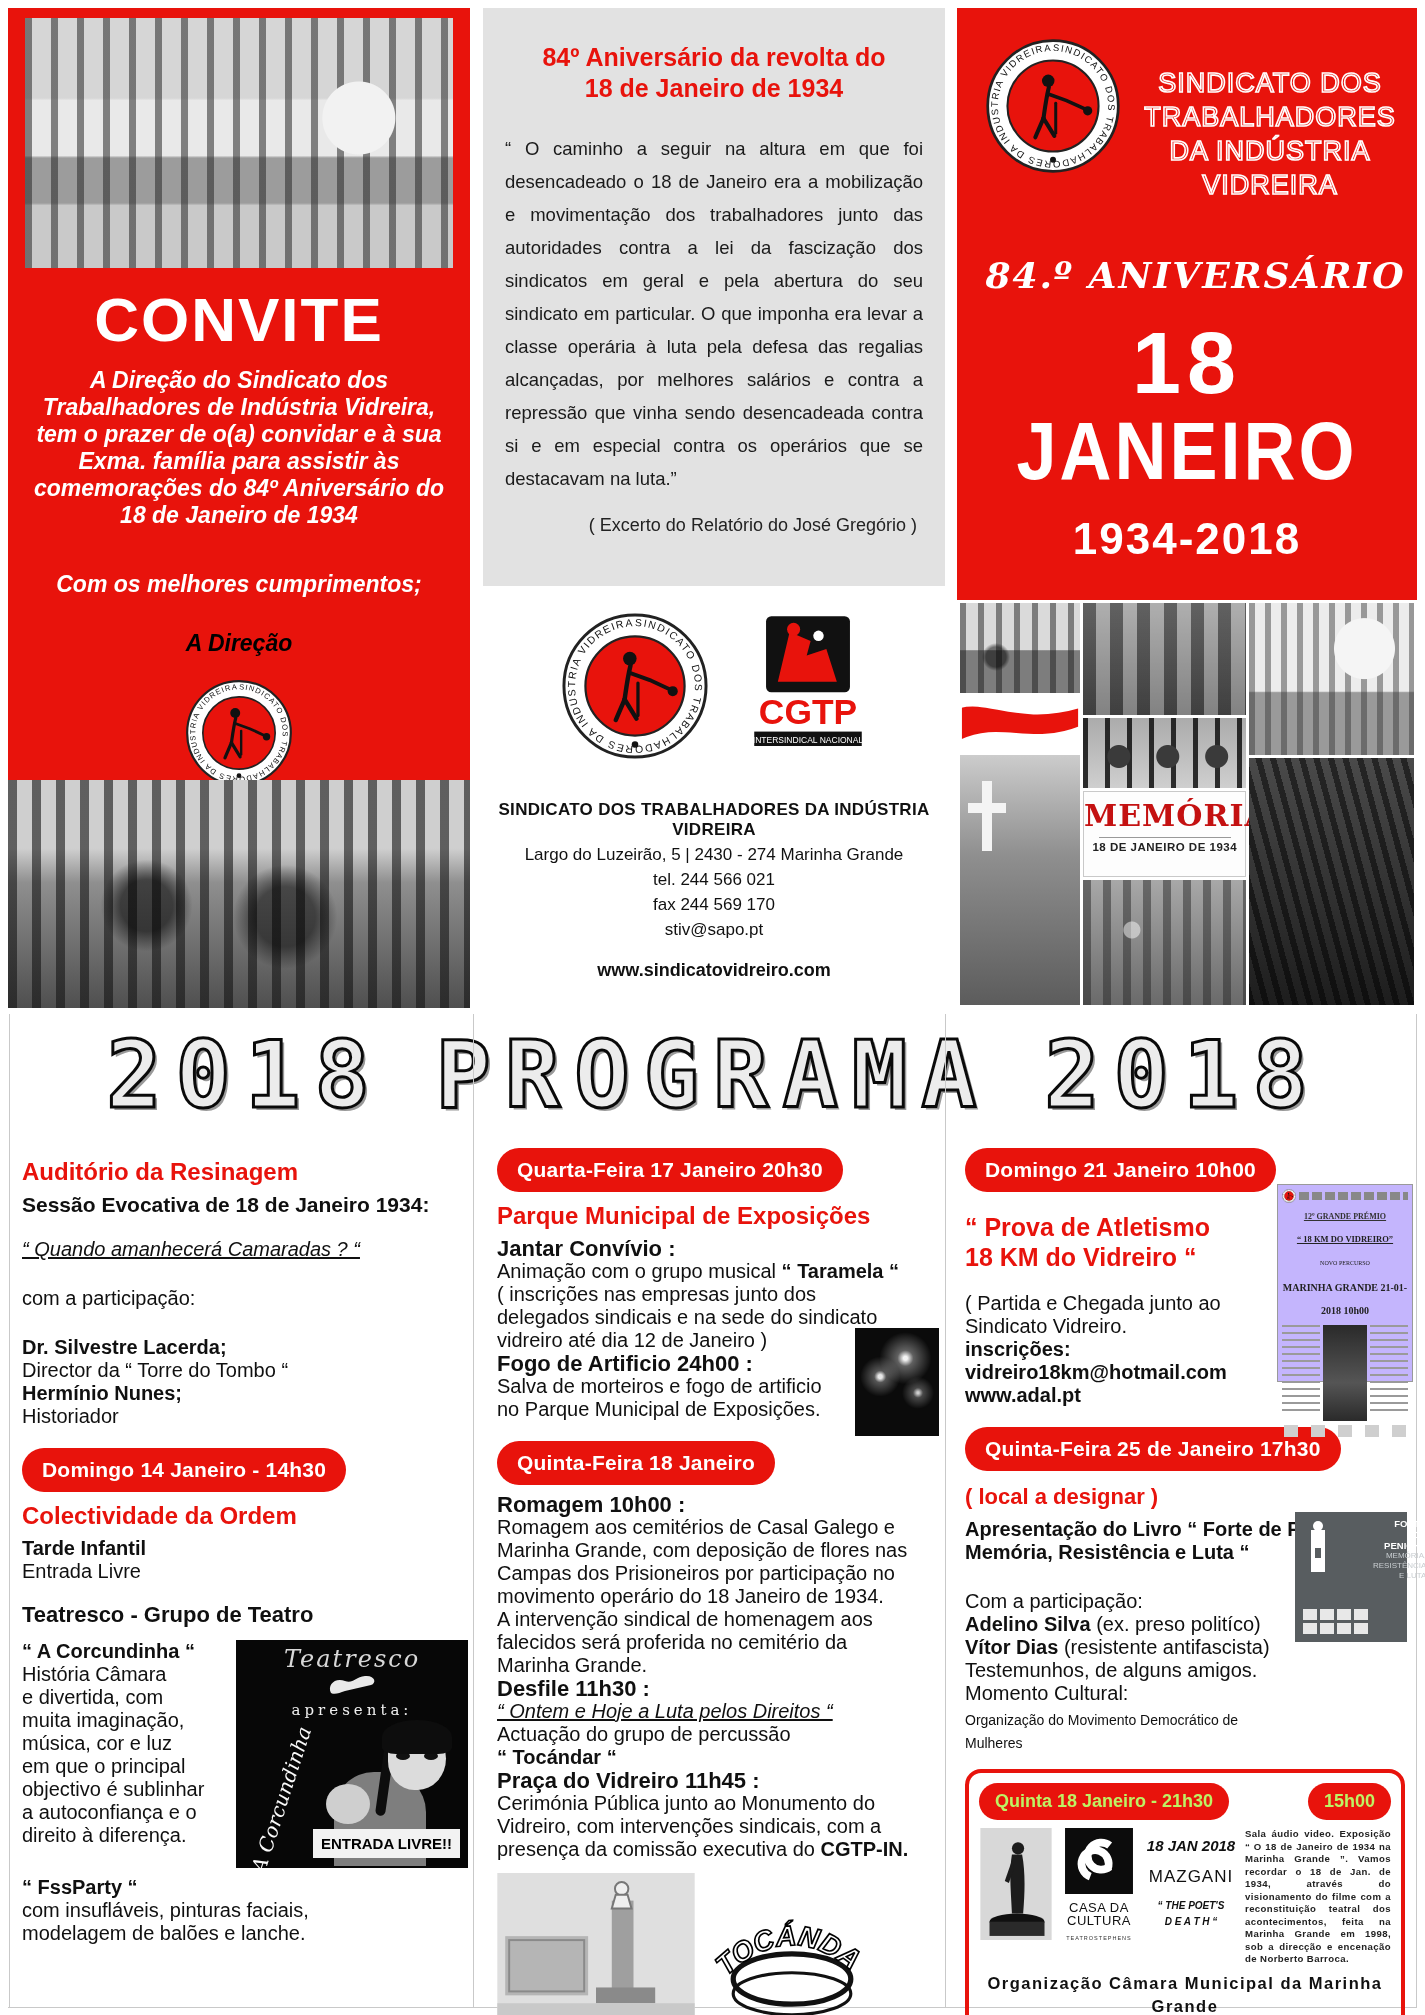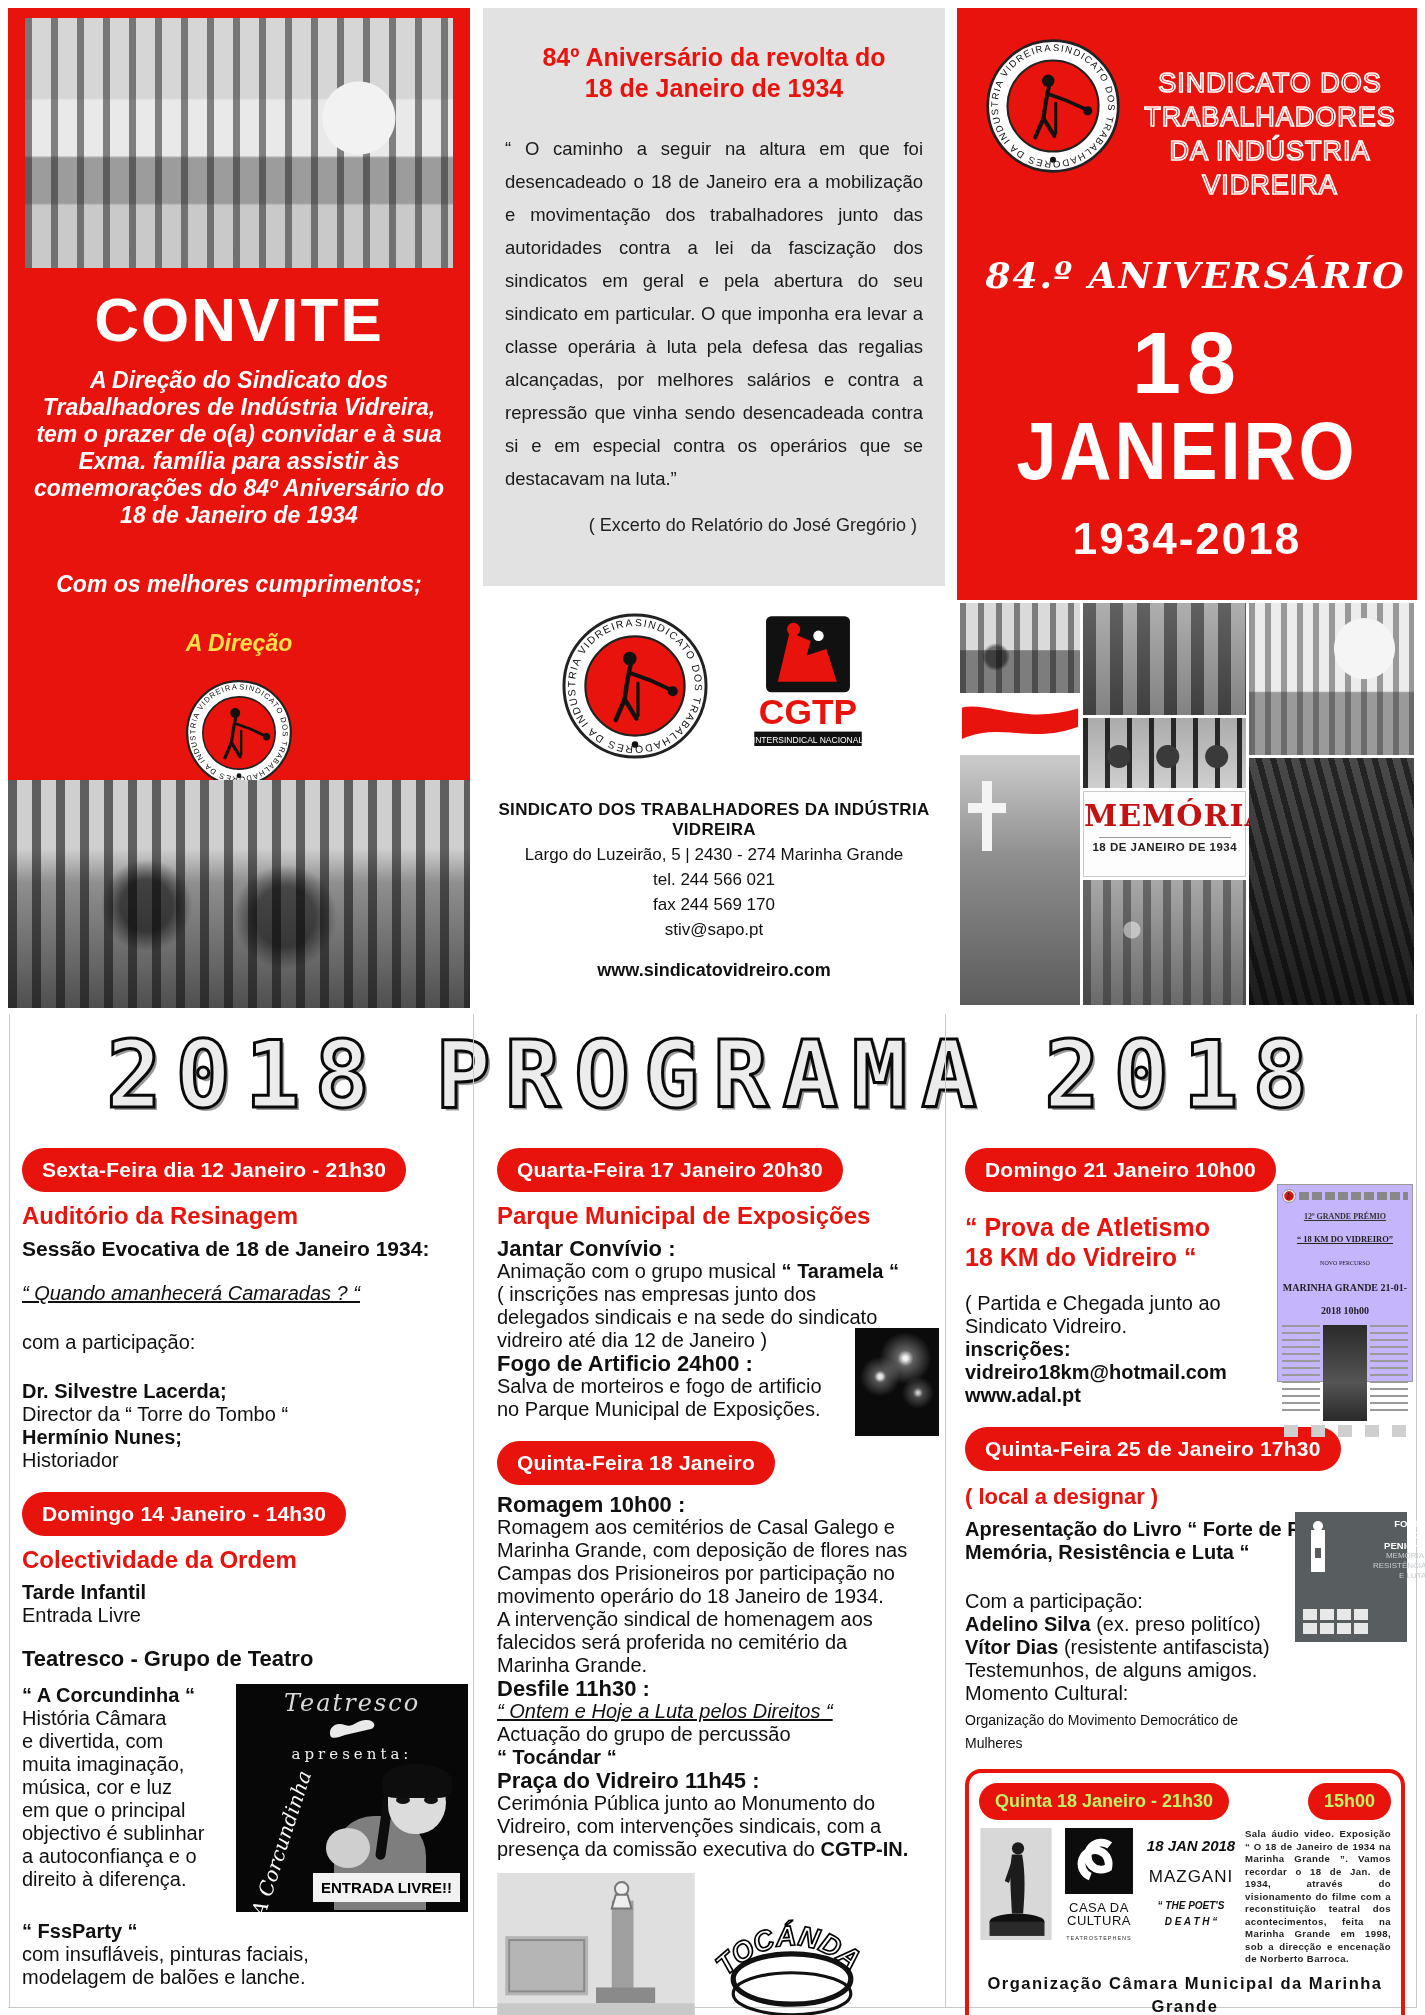--- a/index.html
+++ b/index.html
@@ -26,21 +26,21 @@
   .photo-march{position:absolute;left:0;right:0;bottom:0;height:228px;
     background:
       radial-gradient(circle at 30% 55%, rgba(0,0,0,.55) 0 26px, transparent 46px),
       radial-gradient(circle at 60% 60%, rgba(0,0,0,.5) 0 30px, transparent 52px),
       repeating-linear-gradient(90deg, rgba(20,20,20,.6) 0 9px, transparent 9px 24px),
       linear-gradient(180deg,#cfcfcf 0 30%,#8f8f8f 45%,#4f4f4f 100%);}
 
   .convite{margin-top:16px;text-align:center;color:#fff;font-weight:bold;font-size:62px;letter-spacing:2px;}
   .inv{margin-top:12px;text-align:center;color:#fff;font-weight:bold;font-style:italic;font-size:23px;line-height:27px;}
   .closing{margin-top:42px;text-align:center;color:#fff;font-weight:bold;font-style:italic;font-size:23px;}
-  .signature{margin-top:32px;text-align:center;color:#fde047;font-weight:bold;font-style:italic;font-size:23px;}
+  .signature{margin-top:32px;text-align:center;color:#000000;font-weight:bold;font-style:italic;font-size:23px;}
   .union-logo{display:block;}
   .logo-left{margin:22px auto 0;width:108px;height:108px;}
 
   
   .mid-gray{position:absolute;top:0;left:0;right:0;height:578px;background:var(--panel-gray);}
   .mid-title{position:relative;padding-top:34px;text-align:center;color:var(--red);font-weight:bold;font-size:25px;line-height:31px;}
   .mid-quote{position:relative;margin:28px 22px 0;font-size:18.5px;line-height:33px;text-align:justify;color:#1a1a1a;}
   .mid-attrib{position:relative;margin-top:20px;padding-right:28px;text-align:right;font-size:18px;color:#222;}
   .mid-logos{position:absolute;top:604px;left:0;right:0;display:flex;justify-content:center;align-items:flex-start;gap:40px;}
   .logo-mid{width:148px;height:148px;}
@@ -303,21 +303,20 @@
   <div class="blocky hdr-a">2018</div>
   <div class="blocky hdr-b">PROGRAMA</div>
   <div class="blocky hdr-c">2018</div>
   <div class="vline" style="left:9px"></div>
   <div class="vline" style="left:473px"></div>
   <div class="vline" style="left:945px"></div>
   <div class="vline" style="left:1416px"></div>
   <div class="hline-bottom"></div>
 
   <div class="pcol pcol1">
-    <span class="badge">Sexta-Feira dia 12 Janeiro - 21h30</span>
     <div class="venue">Auditório da Resinagem</div>
     <div class="b" style="font-size:21px">Sessão Evocativa de 18 de Janeiro 1934:</div>
     <div class="u-quote">“ Quando amanhecerá Camaradas ? “</div>
     <div class="gap-l">com a participação:</div>
     <div class="gap-l">
       <div class="b">Dr. Silvestre Lacerda;</div>
       <div>Director da “ Torre do Tombo “</div>
       <div class="b">Hermínio Nunes;</div>
       <div>Historiador</div>
     </div>

